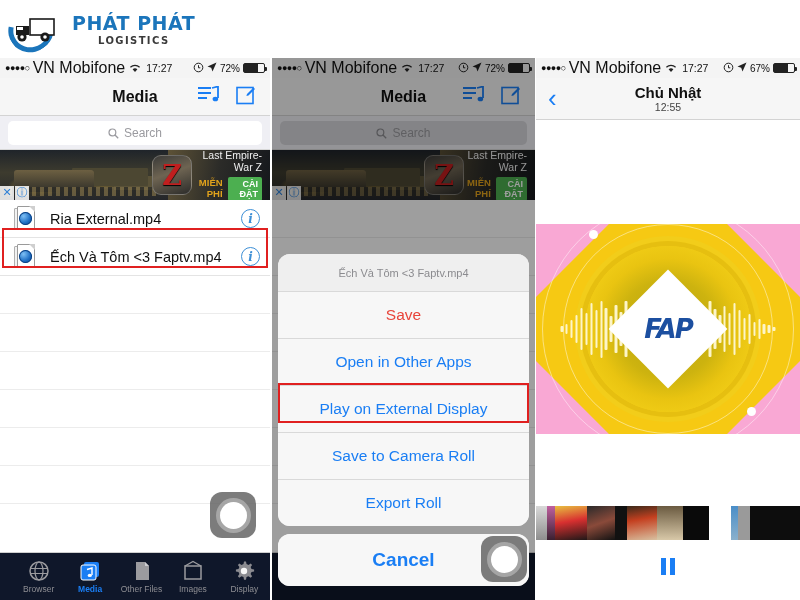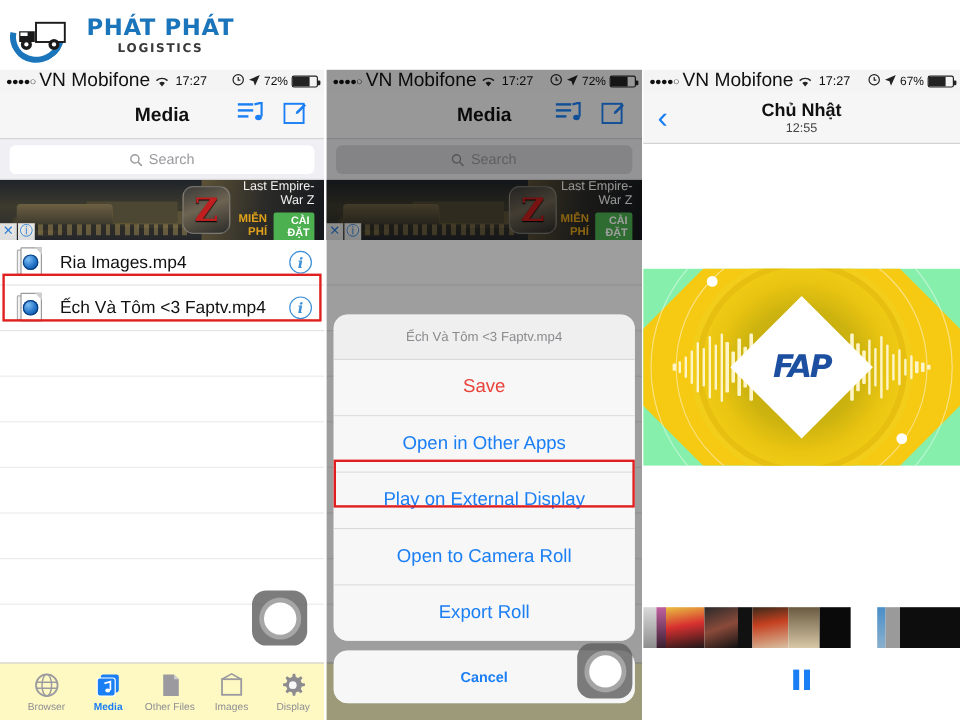--- a/index.html
+++ b/index.html
@@ -199,21 +199,21 @@
     font-family: "DejaVu Serif", serif; flex: none;
   }
   .hl-box {
     position: absolute; border: 2px solid #e02020; pointer-events: none;
     z-index: 20;
   }
 
   
   .tabbar {
     position: absolute; left: 0; bottom: 0; width: 100%; height: 48px;
-    background: #fef9c3; border-top: 1px solid #cfcfcf;
+    background: #0f172a; border-top: 1px solid #cfcfcf;
     display: flex; align-items: center; padding-left: 13px;
   }
   .tab {
     flex: 1; display: flex; flex-direction: column;
     align-items: center; justify-content: center; gap: 2px;
   }
   .tab .lbl { font-size: 8.5px; color: #8e8e93; }
   .tab.sel .lbl { color: #1a7ef4; font-weight: bold; }
 
   
@@ -235,38 +235,38 @@
     padding: 13px 8px 12px; border-bottom: 1px solid #d9d9d9;
     background: #efefef;
   }
   .sheet-item {
     position: relative; text-align: center; font-size: 15.5px;
     color: #1a7ef4; padding: 14px 6px; border-bottom: 1px solid #d9d9d9;
     background: #f7f7f7;
   }
   .sheet-item:last-child { border-bottom: none; }
   .sheet-item.danger { color: #e8443a; }
-  .sheet-item.cancel { font-weight: bold; font-size: 12px; padding: 15px 6px; }
+  .sheet-item.cancel { font-weight: bold; font-size: 19px; padding: 15px 6px; }
 
   
   .assistive {
     position: absolute; width: 46px; height: 46px; border-radius: 12px;
     background: rgba(95,95,95,.82); z-index: 30;
     display: flex; align-items: center; justify-content: center;
   }
   .assistive .ring {
     width: 27px; height: 27px; border-radius: 50%; background: #fff;
     box-shadow: 0 0 0 4px rgba(255,255,255,.32);
   }
 
   
   .player-blank { background: #fff; height: 104px; }
   .video {
-    position: relative; width: 100%; height: 164px; overflow: hidden;
-    background: #86efac;
+    position: relative; width: 100%; height: 210px; overflow: hidden;
+    background: #f9a8d4;
   }
   .vid-diamond {
     position: absolute; left: 50%; top: 50%;
     width: 232px; height: 232px; transform: translate(-50%,-50%) rotate(45deg);
     background: #f6c913;
   }
   .vid-circ {
     position: absolute; left: 50%; top: 50%; transform: translate(-50%,-50%);
     width: 166px; height: 166px; border-radius: 50%;
     background: radial-gradient(circle at 50% 50%, #b6a10e 0%, #cdb30f 42%, #e9c411 60%, #f3cf18 80%, #ffd927 100%);
@@ -410,21 +410,21 @@
       </div>
     </div>
 
     <div class="filelist">
       <div class="filerow">
         <span class="file-ic">
           <i class="back"></i>
             <i class="sheet"></i>
             <i class="globe"></i>
         </span>
-        <span class="file-name">Ria Images.mp4</span>
+        <span class="file-name">Ria External.mp4</span>
         <span class="info-btn">i</span>
       </div>
       <div class="filerow">
         <span class="file-ic">
           <i class="back"></i>
             <i class="sheet"></i>
             <i class="globe"></i>
         </span>
         <span class="file-name">Ếch Và Tôm &lt;3 Faptv.mp4</span>
         <span class="info-btn">i</span>
@@ -591,21 +591,21 @@
     </div>
 
     <div class="dim"></div>
 
     <div class="sheetwrap">
       <div class="sheetgroup">
         <div class="sheet-hd">Ếch Và Tôm &lt;3 Faptv.mp4</div>
         <div class="sheet-item danger">Save</div>
         <div class="sheet-item">Open in Other Apps</div>
         <div class="sheet-item">Play on External Display</div>
-        <div class="sheet-item">Open to Camera Roll</div>
+        <div class="sheet-item">Save to Camera Roll</div>
         <div class="sheet-item">Export Roll</div>
       </div>
       <div class="sheetgroup">
         <div class="sheet-item cancel">Cancel</div>
       </div>
     </div>
 
     <div class="hl-box" style="left:6px; top:325px; width:251px; height:40px;"></div>
 
     <div class="assistive" style="right:8px; bottom:18px;">

